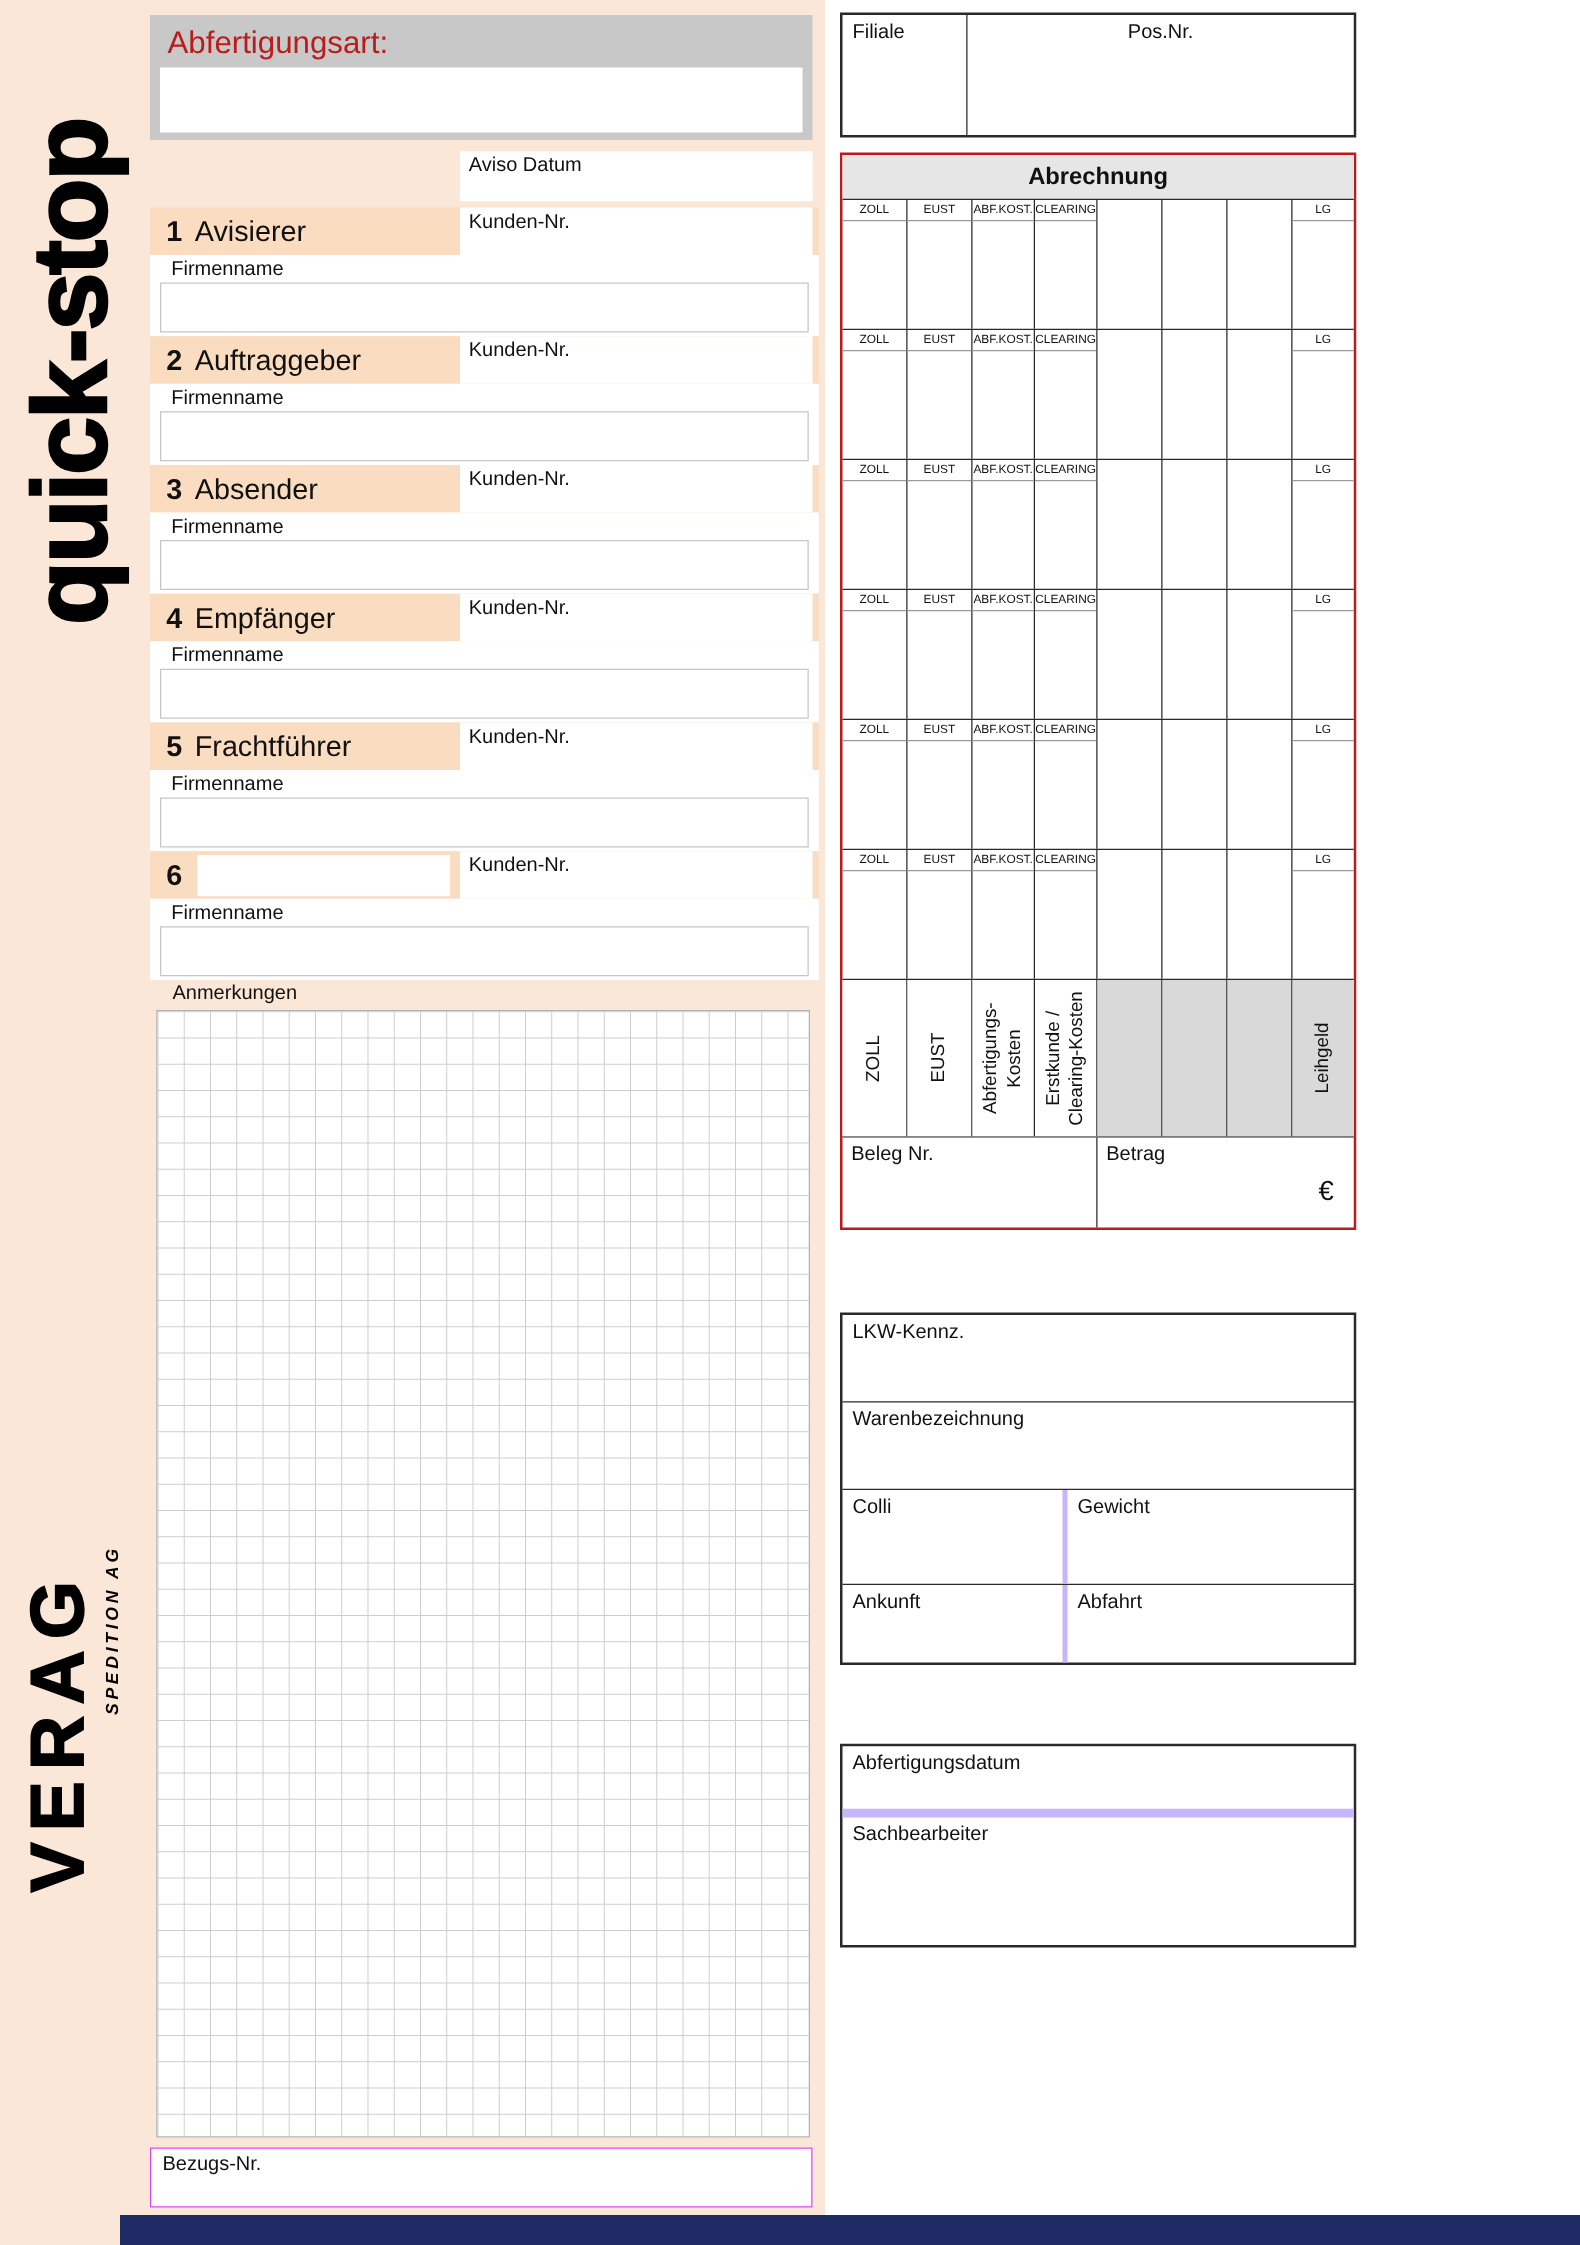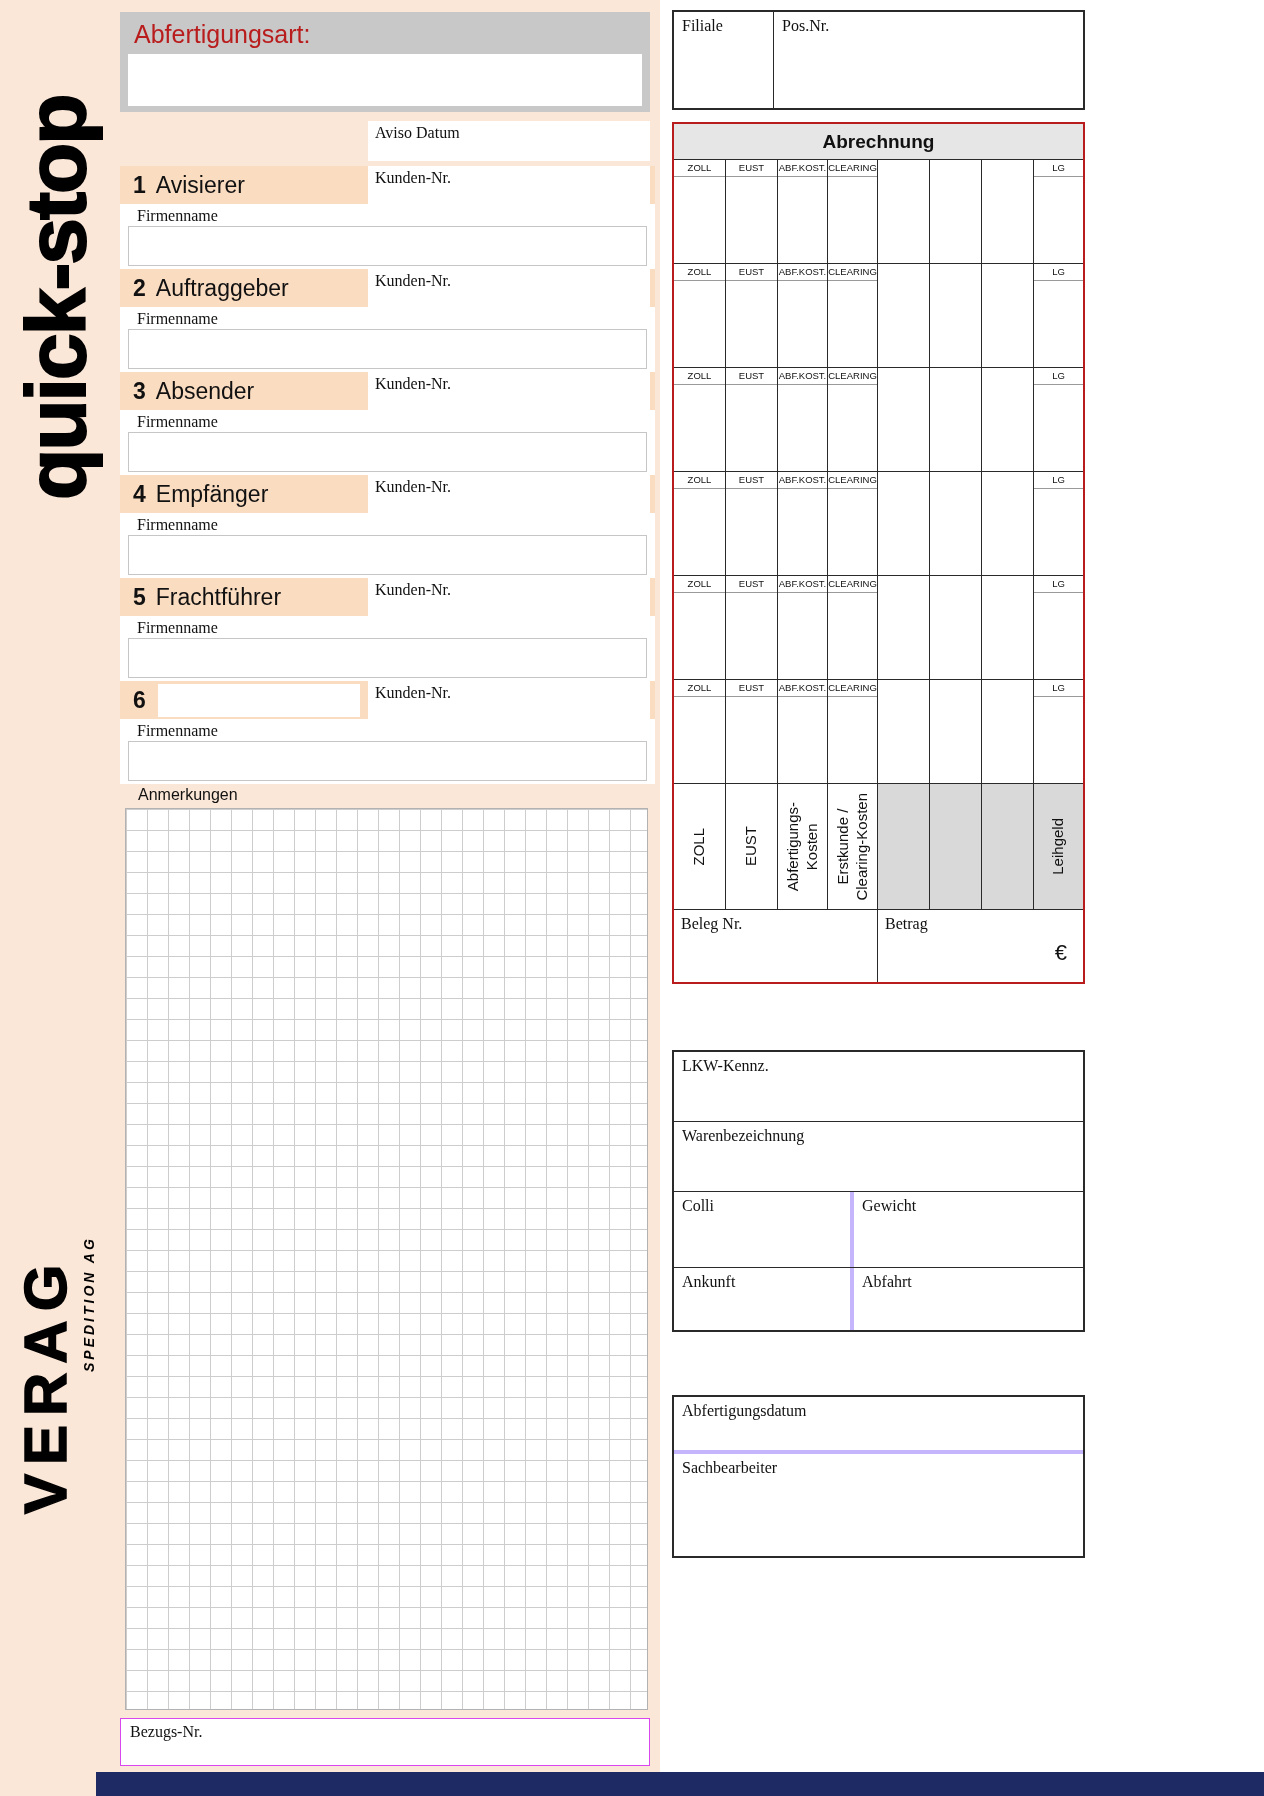--- a/index.html
+++ b/index.html
@@ -20,23 +20,23 @@
 
   
   .abfart-box { position:absolute; left:120px; top:12px; width:530px; height:100px; background:#c8c8c8; }
   .abfart-label { position:absolute; left:14px; top:8px; font-size:25px; color:#b91c1c; }
   .abfart-input { position:absolute; left:8px; top:42px; width:514px; height:52px; background:#fff; }
 
   
   .filiale-box { position:absolute; left:672px; top:10px; width:413px; height:100px;
     border:2px solid #2a2a2a; background:#fff; display:flex; }
   .filiale-cell { width:100px; border-right:1px solid #2a2a2a; padding:5px 8px; }
-  .posnr-cell { flex:1; padding:5px 8px; }
-
-  .flabel { font-size:16px; color:#111; display:inline-block;font-family:Liberation Serif, serif; }
+  .posnr-cell { flex:1; padding:5px 8px;text-align:center; }
+
+  .flabel { font-size:16px; color:#111; display:inline-block; }
 
   
   .aviso-field { position:absolute; left:368px; top:121px; width:282px; height:40px; background:#fff; padding:3px 7px; }
 
   
   .section { position:absolute; left:120px; width:535px; height:103px; }
   .sec-head { position:absolute; left:0; top:0; width:535px; height:38px; background:#fadcc1;
     display:flex; align-items:center; padding-left:13px; gap:10px; }
   .sec-num { font-size:23px; font-weight:bold; }
   .sec-title { font-size:23px; }
@@ -79,21 +79,21 @@
     border:2px solid #2a2a2a; background:#fff; display:flex; flex-direction:column; }
   .ship-row { border-bottom:1px solid #2a2a2a; padding:5px 8px; }
   .ship-row.noborder { border-bottom:none; }
   .ship-split { display:flex; padding:0; }
   .ship-split .cell-left { width:180px; border-right:4px solid #c4b5fd; padding:5px 8px; }
   .ship-split .cell-right { flex:1; padding:5px 8px; }
   .h-lkw { height:70px; } .h-waren { height:70px; } .h-colli { height:76px; } .h-ank { flex:1; }
 
   .datum-box { position:absolute; left:672px; top:1395px; width:413px; height:163px;
     border:2px solid #2a2a2a; background:#fff; display:flex; flex-direction:column; }
-  .datum-row1 { height:57px; border-bottom:4px solid #c4b5fd; padding:5px 8px; }
+  .datum-row1 { height:57px; border-bottom:7px solid #c4b5fd; padding:5px 8px; }
   .datum-row2 { flex:1; padding:5px 8px; }
 
   
   .bezugs-box { position:absolute; left:120px; top:1718px; width:530px; height:48px;
     background:#fff; border:1px solid #d946ef; padding:4px 9px; }
   .navy-bar { position:absolute; left:96px; top:1772px; width:1168px; height:24px; background:#1e2a63; }
 </style>
 </head>
 <body>
 

